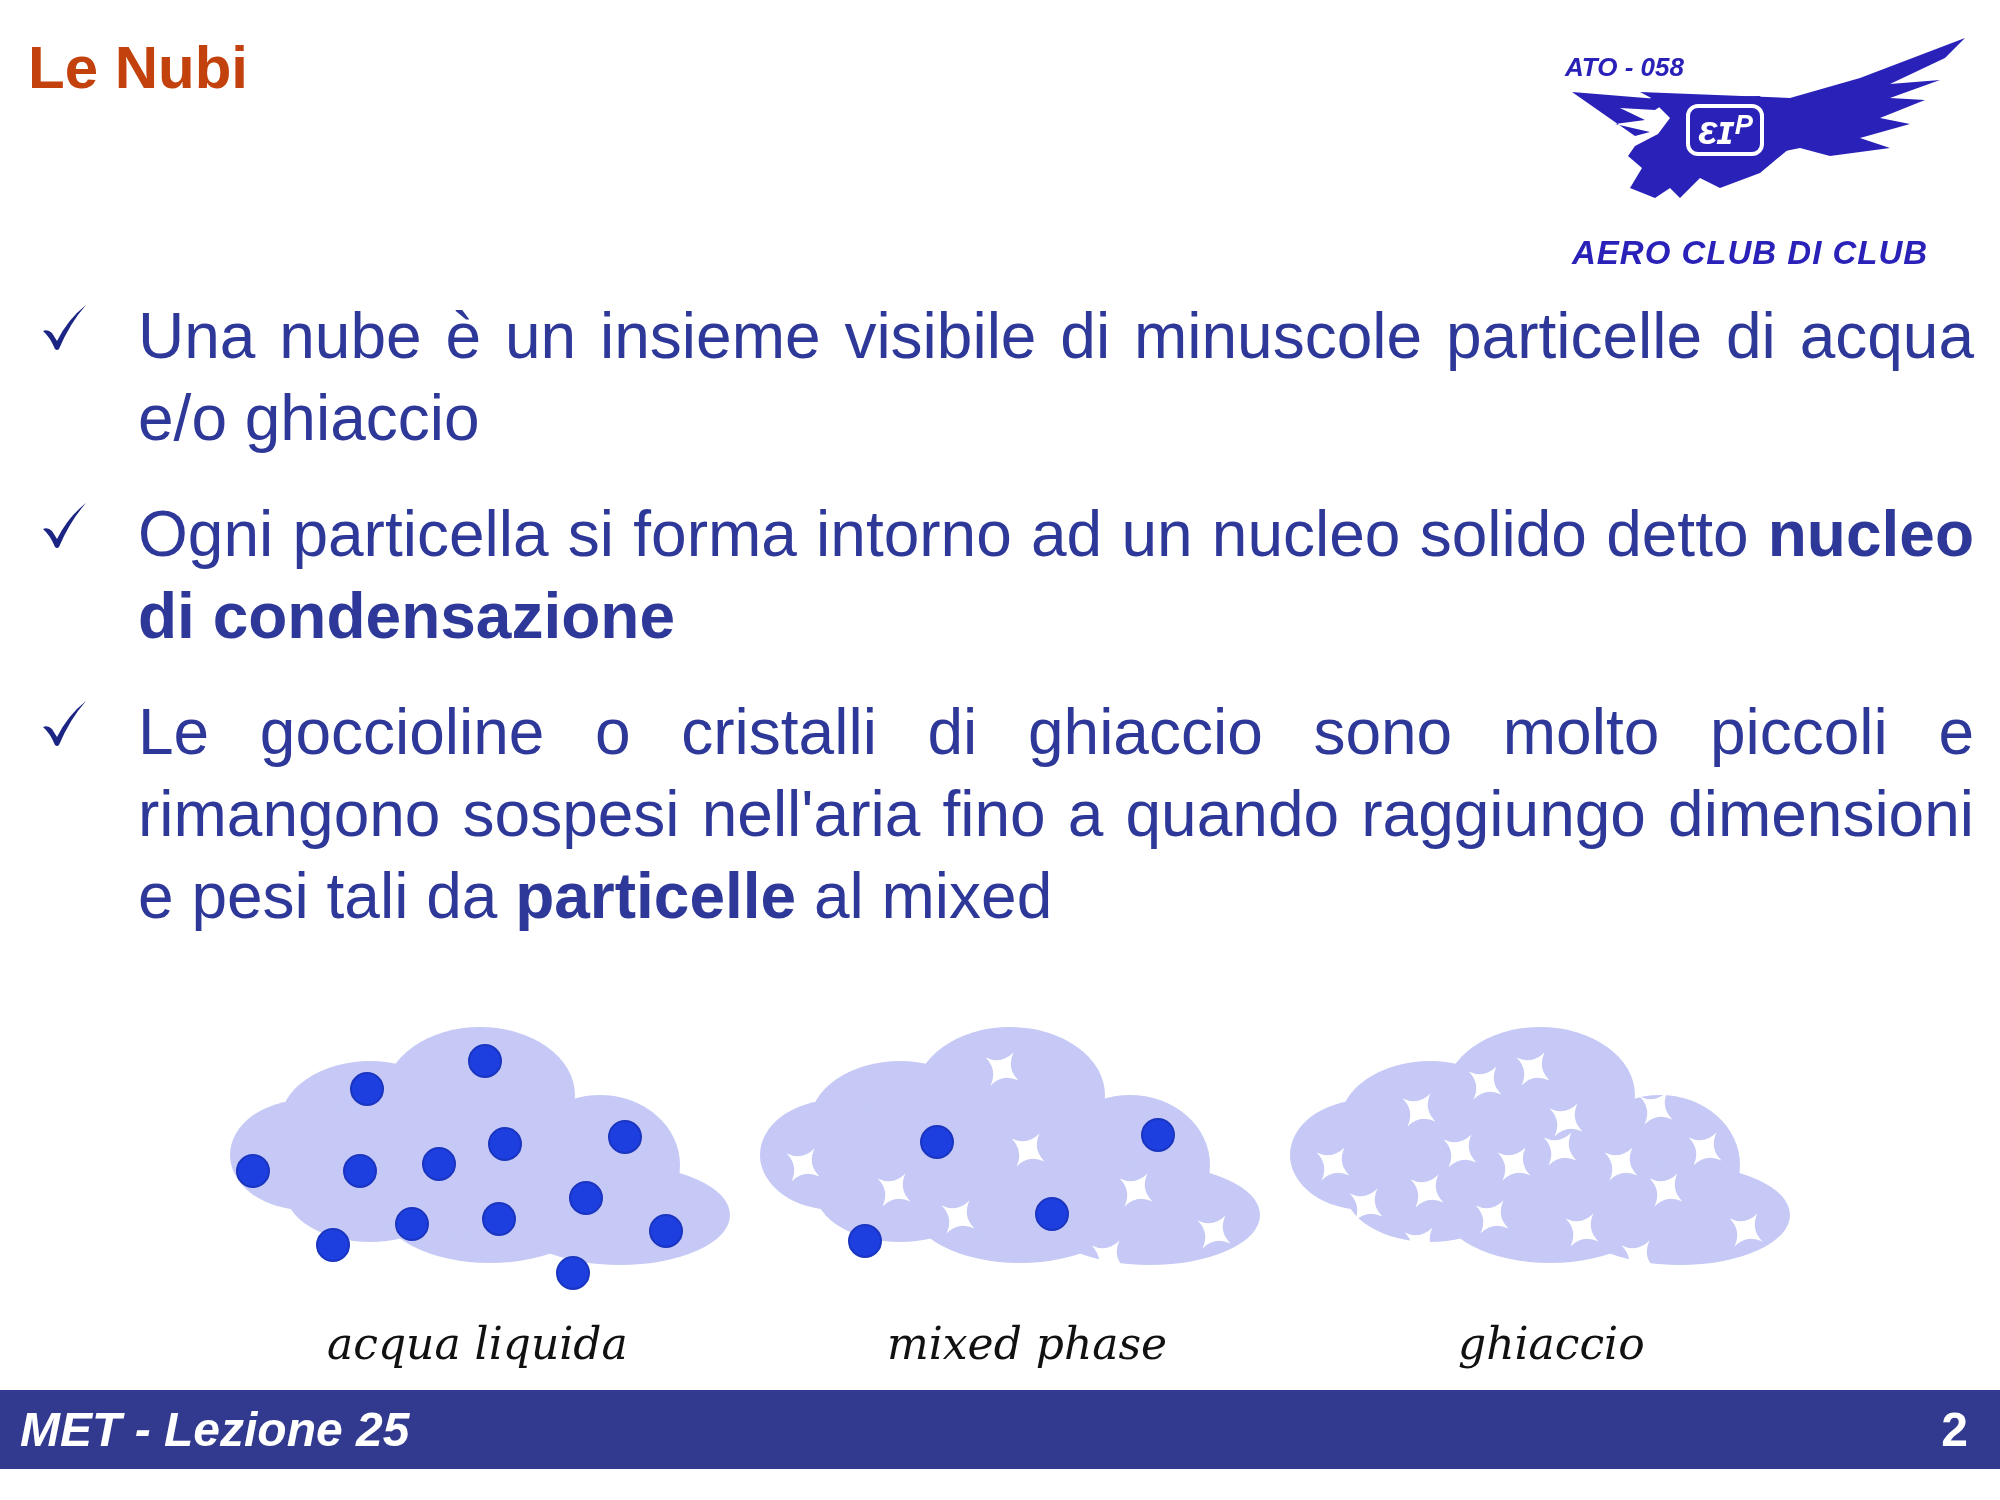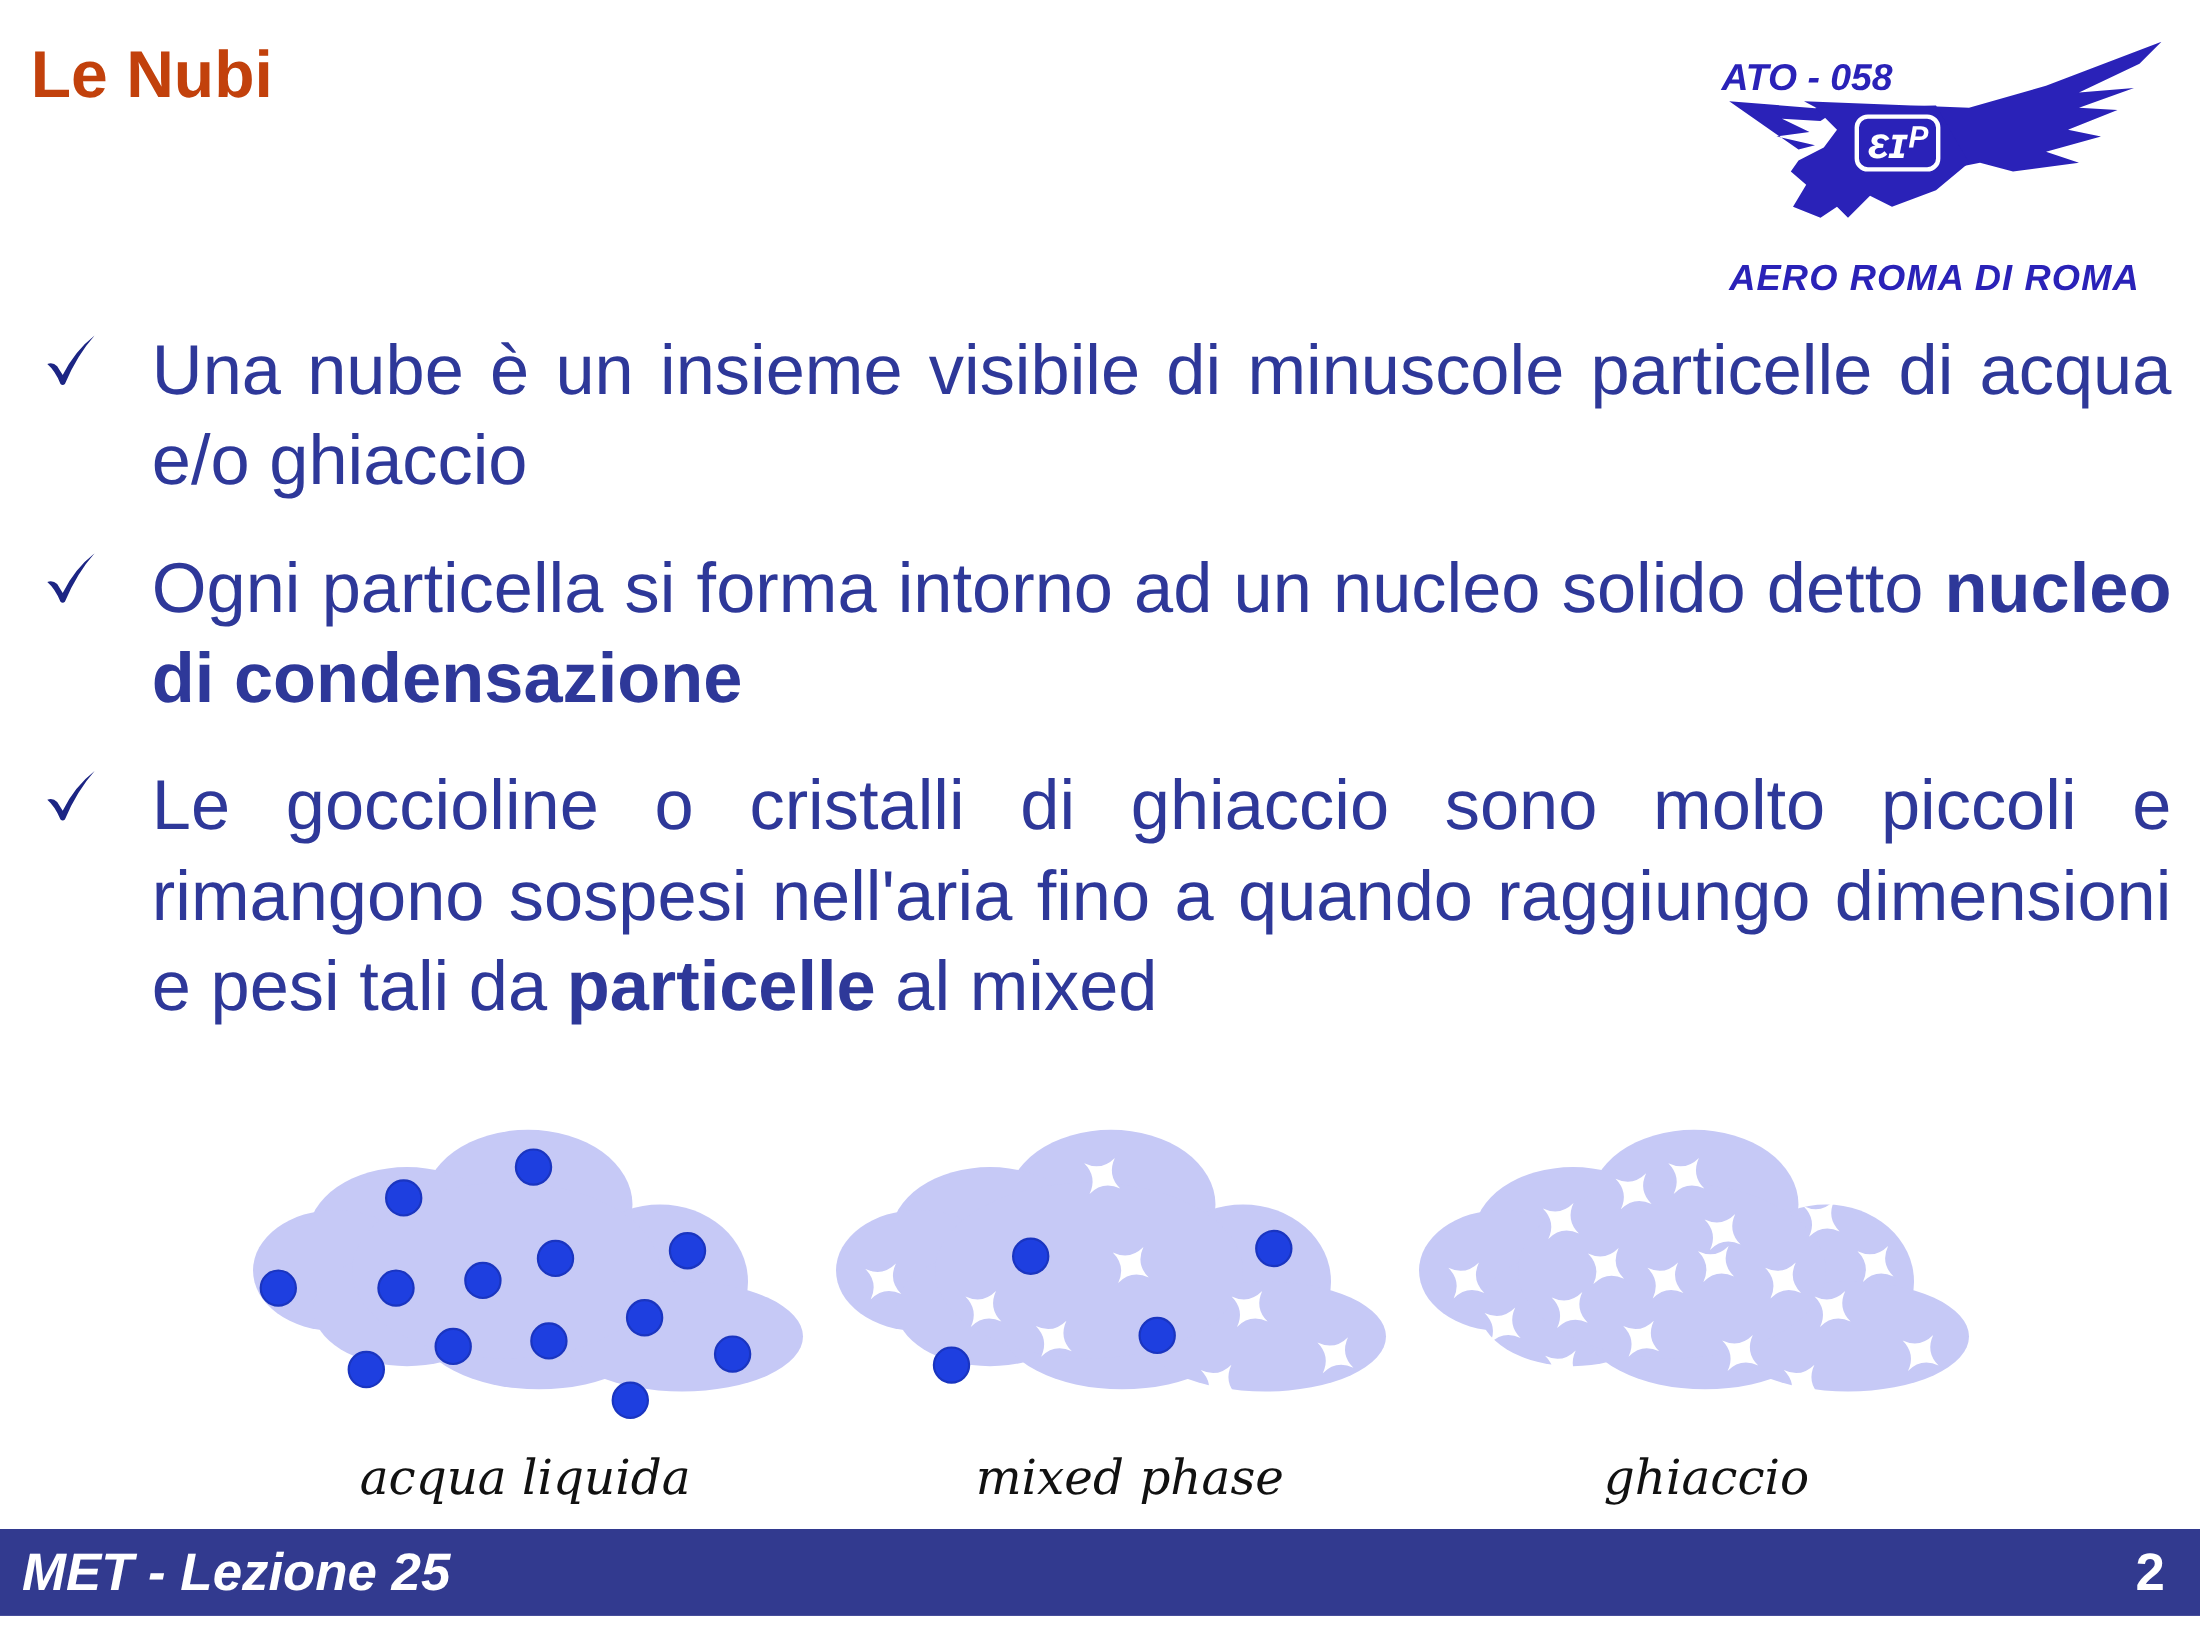--- a/index.html
+++ b/index.html
@@ -1,21 +1,21 @@
 <!DOCTYPE html>
 <html><head>
 <meta charset="utf-8">
 <style>
   html, body { margin:0; padding:0; }
   body { width:2000px; height:1500px; background:#ffffff; position:relative; overflow:hidden;
          font-family:"Liberation Sans", sans-serif; }
   .title { position:absolute; left:28px; top:18px; font-size:60px; font-weight:bold; color:#c2410c;
            line-height:100px; letter-spacing:0px; }
   .logo { position:absolute; left:1560px; top:38px; width:420px; height:240px; }
-  .logo .ato { position:absolute; left:5px; top:14px; font-size:34px; font-weight:bold; font-style:italic; color:#2a22b8; }
+  .logo .ato { position:absolute; left:5px; top:14px; font-size:26px; font-weight:bold; font-style:italic; color:#2a22b8; }
   .logo .club { position:absolute; left:12px; top:196px; font-size:33px; font-weight:900; font-style:italic; color:#2a22b8; letter-spacing:1px; }
   .logo svg { position:absolute; left:0; top:0; }
   .bullets { position:absolute; left:0; top:295px; width:1948px; }
   .bullet { position:relative; margin-left:138px; width:1836px; font-size:64px; line-height:82px; color:#2e3899;
             text-align:justify; text-align-last:left; }
   .bullet b { font-weight:bold; }
   .check { position:absolute; left:-98px; top:8px; width:48px; height:48px; }
   .b1 { margin-top:0; }
   .b2 { margin-top:34px; }
   .b3 { margin-top:34px; }
@@ -38,21 +38,21 @@
 
       <path d="M12,54 L110,62 L95,72 L60,70 L85,82 L55,86 L90,94 L75,98 Z"></path>
 
       <path d="M90,60 L200,58 L230,110 L200,135 L160,150 L140,140 L120,160 L110,150 L95,160 L70,150 L82,130 L68,118 L75,108 L98,96 L110,80 Z"></path>
     </g>
 
     <rect x="128" y="68" width="74" height="48" rx="10" fill="#2a22b8" stroke="#ffffff" stroke-width="4"></rect>
     <text x="165" y="106" text-anchor="middle" font-family="Liberation Sans, sans-serif" font-weight="bold" font-style="italic" font-size="40" fill="#ffffff">ɛɪᴾ</text>
   </svg>
   <span class="ato">ATO - 058</span>
-  <span class="club">AERO ROMA DI ROMA</span>
+  <span class="club">AERO CLUB DI CLUB</span>
 </div>
 
 <div class="bullets">
   <div class="bullet b1">
     <svg class="check" viewBox="0 0 48 48">
       <path d="M3,28 Q8,26 12,30 L17,38 Q28,16 46,2 Q30,20 19,46 Q17,48 15,46 Q10,34 3,28 Z" fill="#1c2584"></path>
     </svg>
     <span>Una nube è un insieme visibile di minuscole particelle di acqua e/o ghiaccio</span>
   </div>
   <div class="bullet b2">

